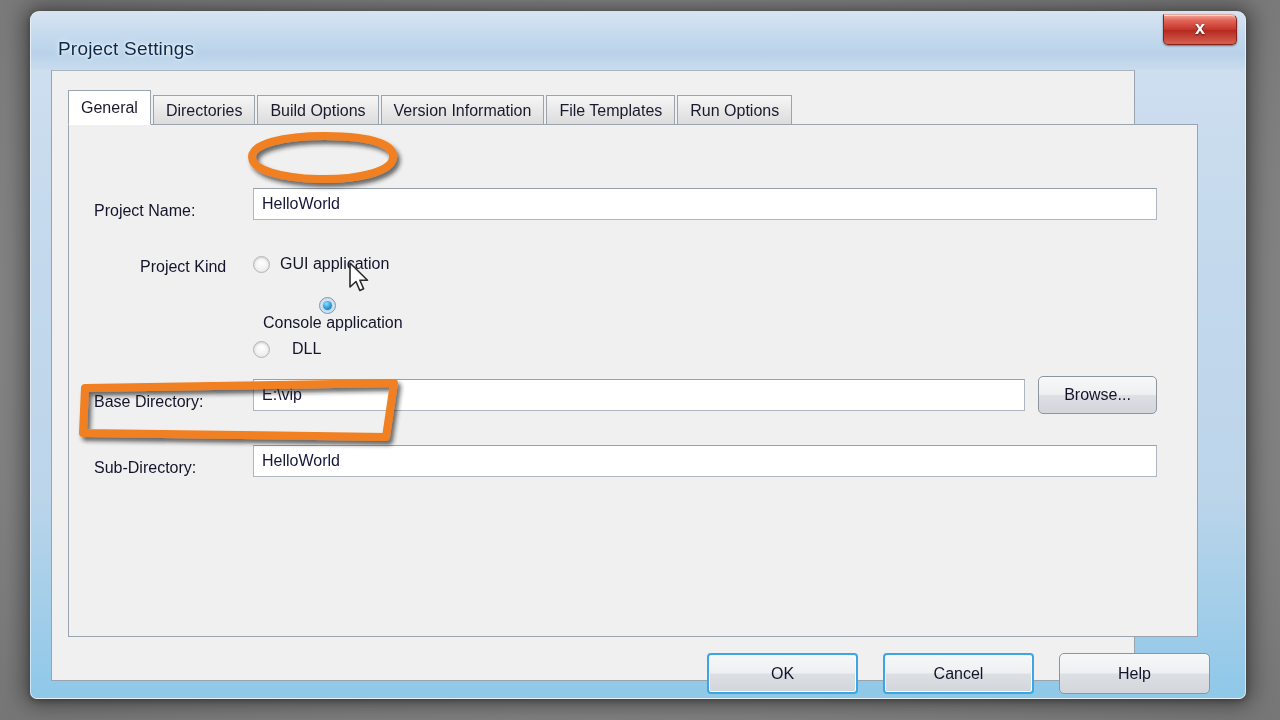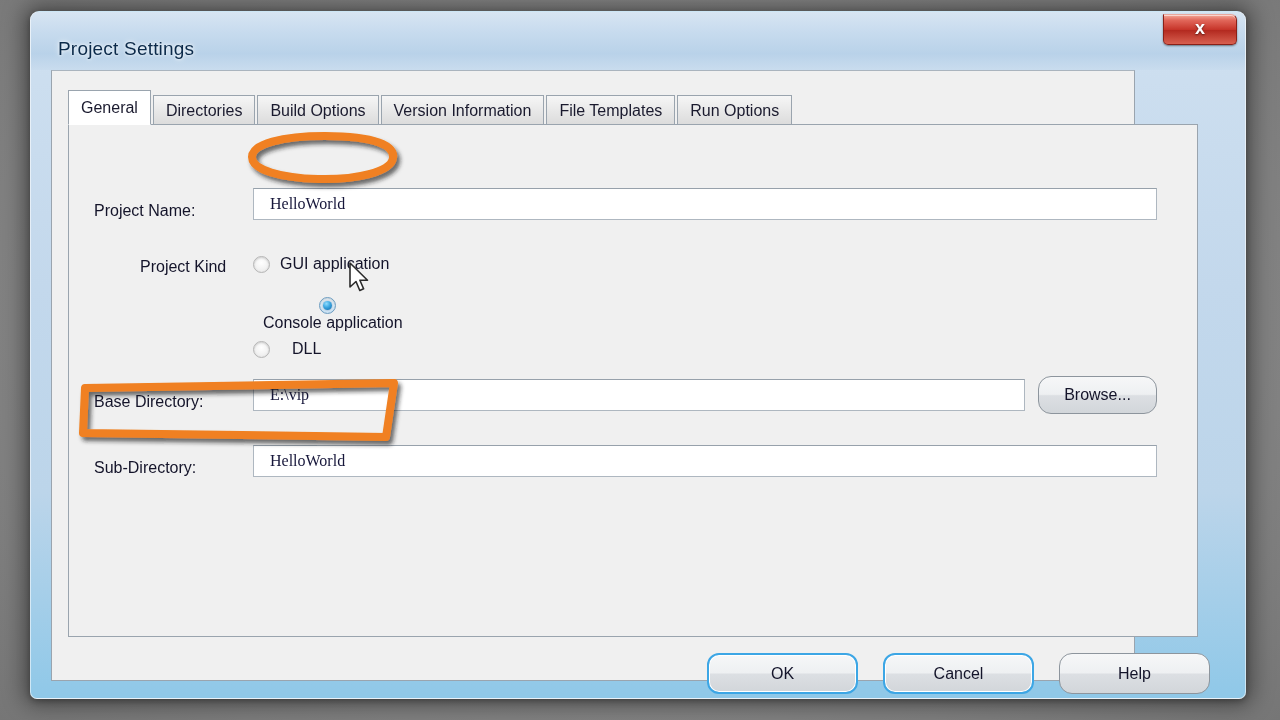--- a/index.html
+++ b/index.html
@@ -147,27 +147,26 @@
     white-space: nowrap;
   }
   .text-input {
     position: absolute;
     background: #ffffff;
     border: 1px solid #aeb7c0;
     border-top-color: #97a1ab;
     box-sizing: border-box;
     font-size: 16px;
     color: #16163a;
-    padding: 0 16px;
+    padding: 0 8px;
     display: flex;
     align-items: center;
     cursor: text;
     overflow: hidden;
     white-space: nowrap;
-    font-family: Liberation Serif, serif;
   }
 
   .radio-row {
     position: absolute;
     display: flex;
     align-items: center;
     cursor: pointer;
   }
   .radio-dot {
     width: 17px;
@@ -204,28 +203,28 @@
   .btn {
     position: absolute;
     box-sizing: border-box;
     font-size: 16px;
     color: #14142a;
     display: flex;
     align-items: center;
     justify-content: center;
     background: linear-gradient(180deg, #f6f7f8 0%, #eef0f2 48%, #dcdfe3 52%, #d2d6da 100%);
     border: 1px solid #8d959d;
-    border-radius: 13px;
+    border-radius: 5px;
     cursor: pointer;
     white-space: nowrap;
   }
   .btn.accent {
     border: 2px solid #3ca6e5;
     box-shadow: inset 0 0 0 1px #ffffff;
-    border-radius: 12px;
+    border-radius: 4px;
   }
 
   
   #annotations {
     position: absolute;
     left: 0; top: 0;
     width: 1280px;
     height: 720px;
     pointer-events: none;
     z-index: 50;

